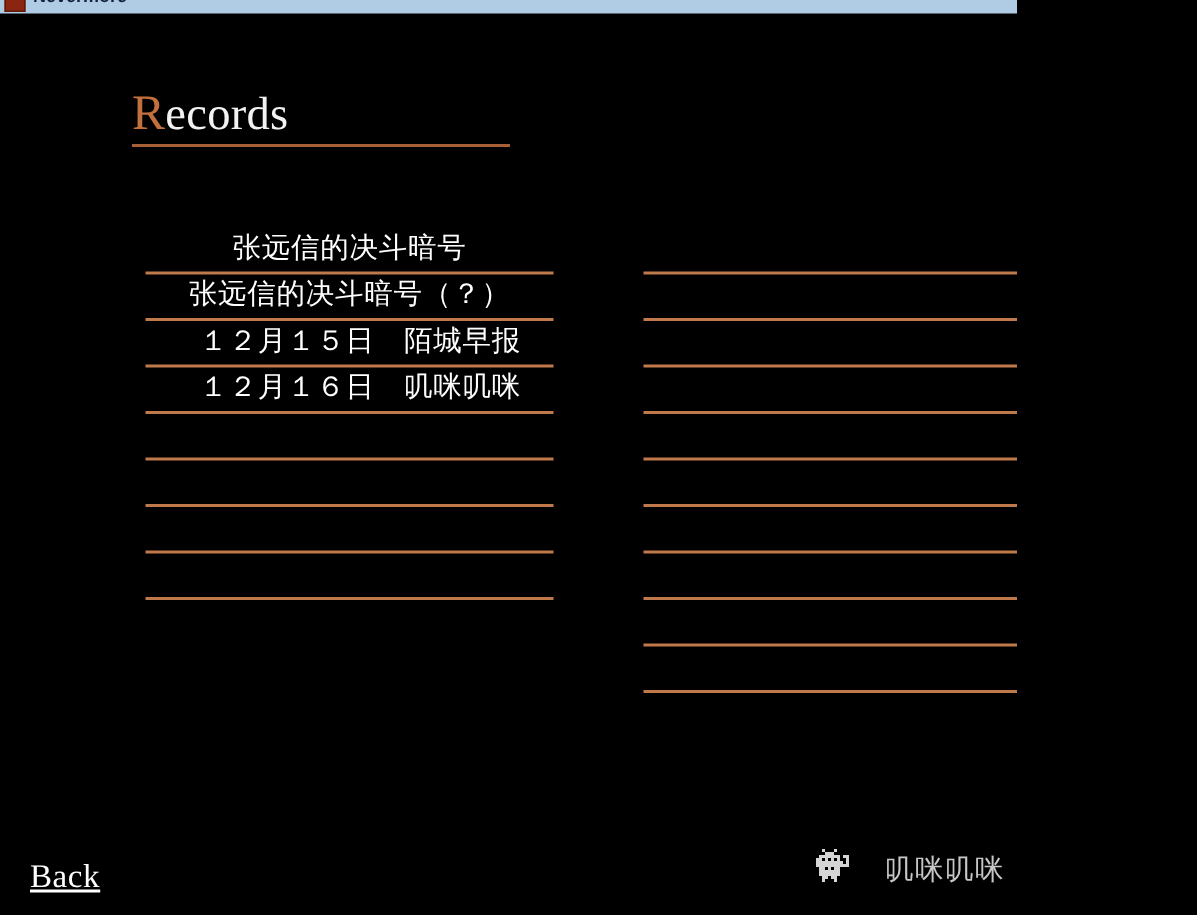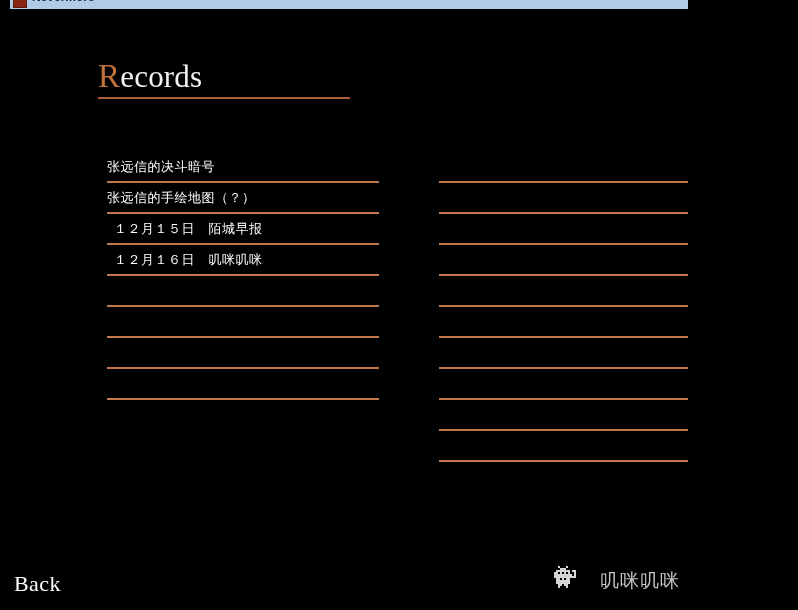--- a/index.html
+++ b/index.html
@@ -13,21 +13,20 @@
     overflow: hidden;
     font-family: "Liberation Serif", "DejaVu Serif", serif;
   }
 
   #app {
     position: relative;
     width: 678px;
     height: 610px;
     background: #000000;
     overflow: hidden;
-    margin-left: 10px;
   }
 
   
   .titlebar {
     position: absolute;
     left: 0;
     top: 0;
     width: 798px;
     height: 9px;
     background: #b0cbe4;
@@ -137,42 +136,44 @@
     position: relative;
     height: 31px;
     box-sizing: border-box;
     border-bottom: 2px solid #c0794a;
   }
   .record-label {
     position: absolute;
     left: 0;
     bottom: 3px;
     width: 100%;
-    font-family: Liberation Serif, serif;
-    font-size: 13px;
+    font-family: Liberation Mono, monospace;
+    font-size: 19px;
     line-height: 23px;
     color: #ffffff;
     white-space: nowrap;
     letter-spacing: 0.5px;
+    text-align: center;
   }
   .record-row.indented .record-label { padding-left: 7px; }
 
   
   .back-btn {
     position: absolute;
-    left: 4px;
+    left: 20px;
     top: 571px;
     font-family: "Liberation Serif", "DejaVu Serif", serif;
     font-size: 22px;
     color: #ffffff;
     letter-spacing: 0.4px;
     cursor: pointer;
     background: none;
     border: none;
     padding: 0;
+    text-decoration: underline;
   }
 
   .watermark {
     position: absolute;
     right: 8px;
     top: 566px;
     display: flex;
     align-items: center;
     gap: 12px;
     opacity: 0.92;
@@ -213,21 +214,21 @@
     <div class="heading-rule"></div>
   </div>
 
   <div class="columns">
 
     <div class="col col-left">
       <div class="record-row">
           <span class="record-label">张远信的决斗暗号</span>
         </div>
       <div class="record-row">
-          <span class="record-label">张远信的手绘地图（？）</span>
+          <span class="record-label">张远信的决斗暗号（？）</span>
         </div>
       <div class="record-row indented">
           <span class="record-label">１２月１５日　陌城早报</span>
         </div>
       <div class="record-row indented">
           <span class="record-label">１２月１６日　叽咪叽咪</span>
         </div>
       <div class="record-row empty"></div>
       <div class="record-row empty"></div>
       <div class="record-row empty"></div>

